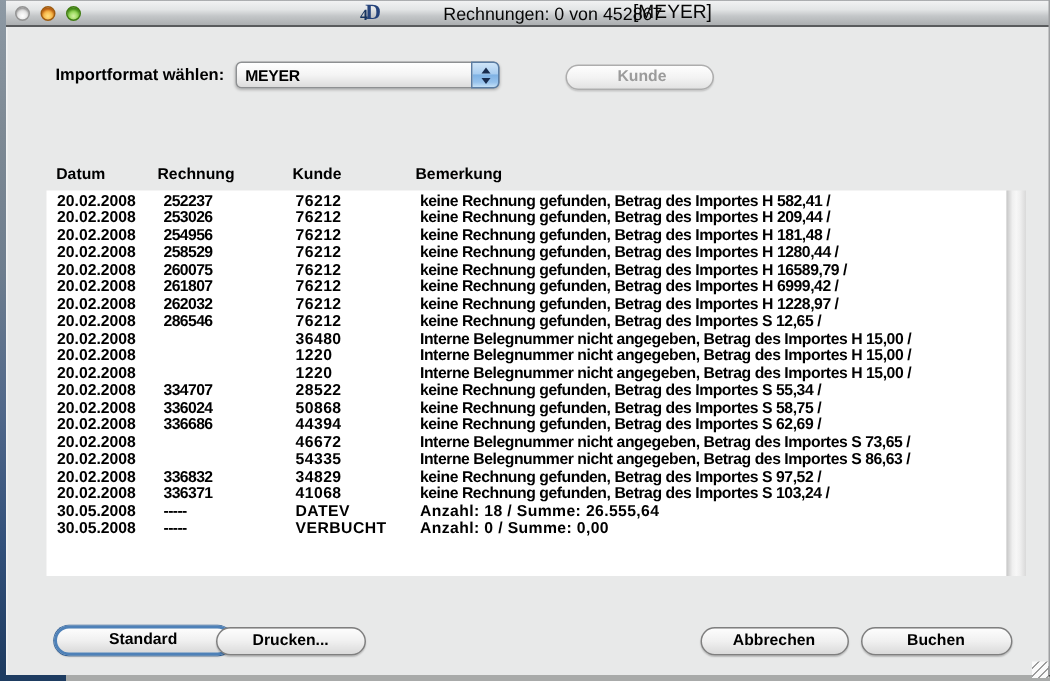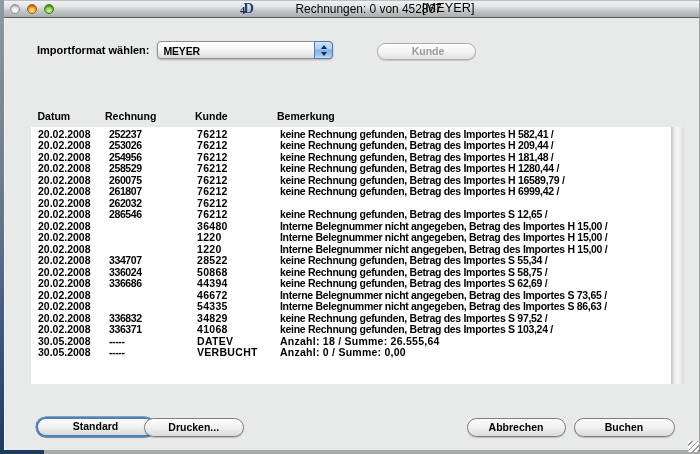--- a/index.html
+++ b/index.html
@@ -138,20 +138,21 @@
 <div class="r">
       <span class="c1">20.02.2008</span>
       <span class="c2">261807</span>
       <span class="c3">76212</span>
       <span class="c4">keine Rechnung gefunden, Betrag des Importes H 6999,42 /</span>
     </div>
 <div class="r">
       <span class="c1">20.02.2008</span>
       <span class="c2">262032</span>
       <span class="c3">76212</span>
+      <span class="c4">keine Rechnung gefunden, Betrag des Importes H 1228,97 /</span>
     </div>
 <div class="r">
       <span class="c1">20.02.2008</span>
       <span class="c2">286546</span>
       <span class="c3">76212</span>
       <span class="c4">keine Rechnung gefunden, Betrag des Importes S 12,65 /</span>
     </div>
 <div class="r">
       <span class="c1">20.02.2008</span>
       <span class="c3">36480</span>

